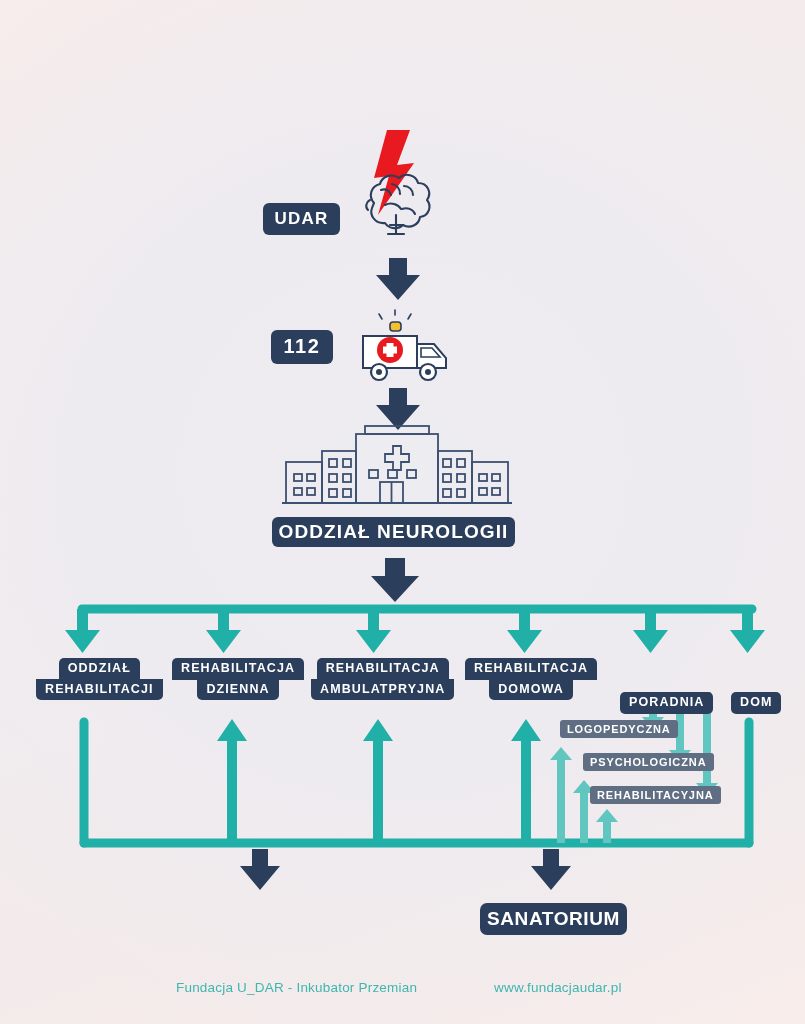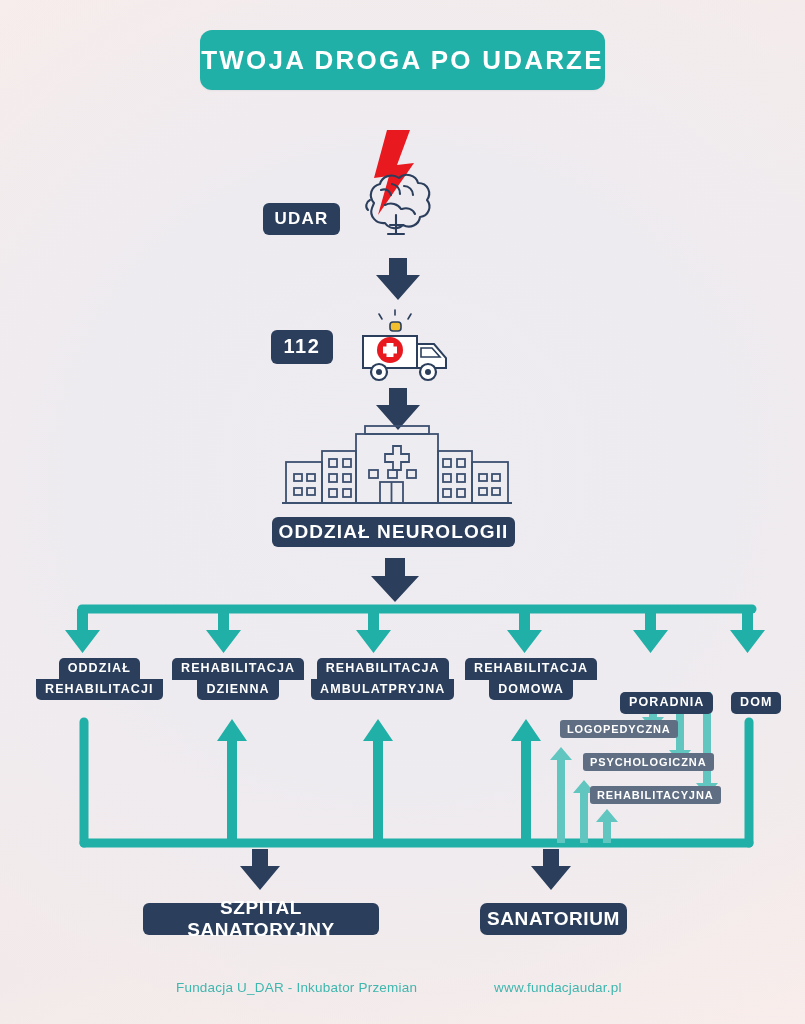--- a/index.html
+++ b/index.html
@@ -131,23 +131,20 @@
     width: 805px;
     height: 1024px;
     pointer-events: none;
   }
 </style>
 </head>
 <body>
 
 <div id="stage">
 
-  <div class="title-banner">
-    <span>TWOJA DROGA PO UDARZE</span>
-  </div>
 
   <svg class="layer" viewBox="0 0 805 1024">
 
     <g>
       <polygon points="387,130 374,178 389,176 378,215 414,163 397,165 410,130" fill="#e8191f"></polygon>
     </g>
 
     <g fill="none" stroke="#2b3e5c" stroke-width="2.1" stroke-linecap="round" stroke-linejoin="round">
       <path d="M374,203 c-6,-7 -3,-17 6,-19 c2,-8 12,-11 19,-6 c6,-6 17,-3 19,5 c10,0 14,10 9,17
                c5,6 2,16 -7,17 c-1,8 -10,12 -17,8 c-5,5 -14,4 -18,-2 c-9,1 -16,-7 -13,-15 z"></path>
@@ -332,19 +329,18 @@
   </div>
 
   <div class="branch-chip bc-dom single">
     <div class="ln">DOM</div>
   </div>
 
   <div class="subchip sc-logo">LOGOPEDYCZNA</div>
   <div class="subchip sc-psych">PSYCHOLOGICZNA</div>
   <div class="subchip sc-rehab">REHABILITACYJNA</div>
 
-  <div class="chip chip-szpital">SZPITAL SANATORYJNY</div>
   <div class="chip chip-sanator">SANATORIUM</div>
 
   <div class="footer-left">Fundacja U_DAR - Inkubator Przemian</div>
   <div class="footer-right">www.fundacjaudar.pl</div>
 
 </div>
 
 </body></html>

